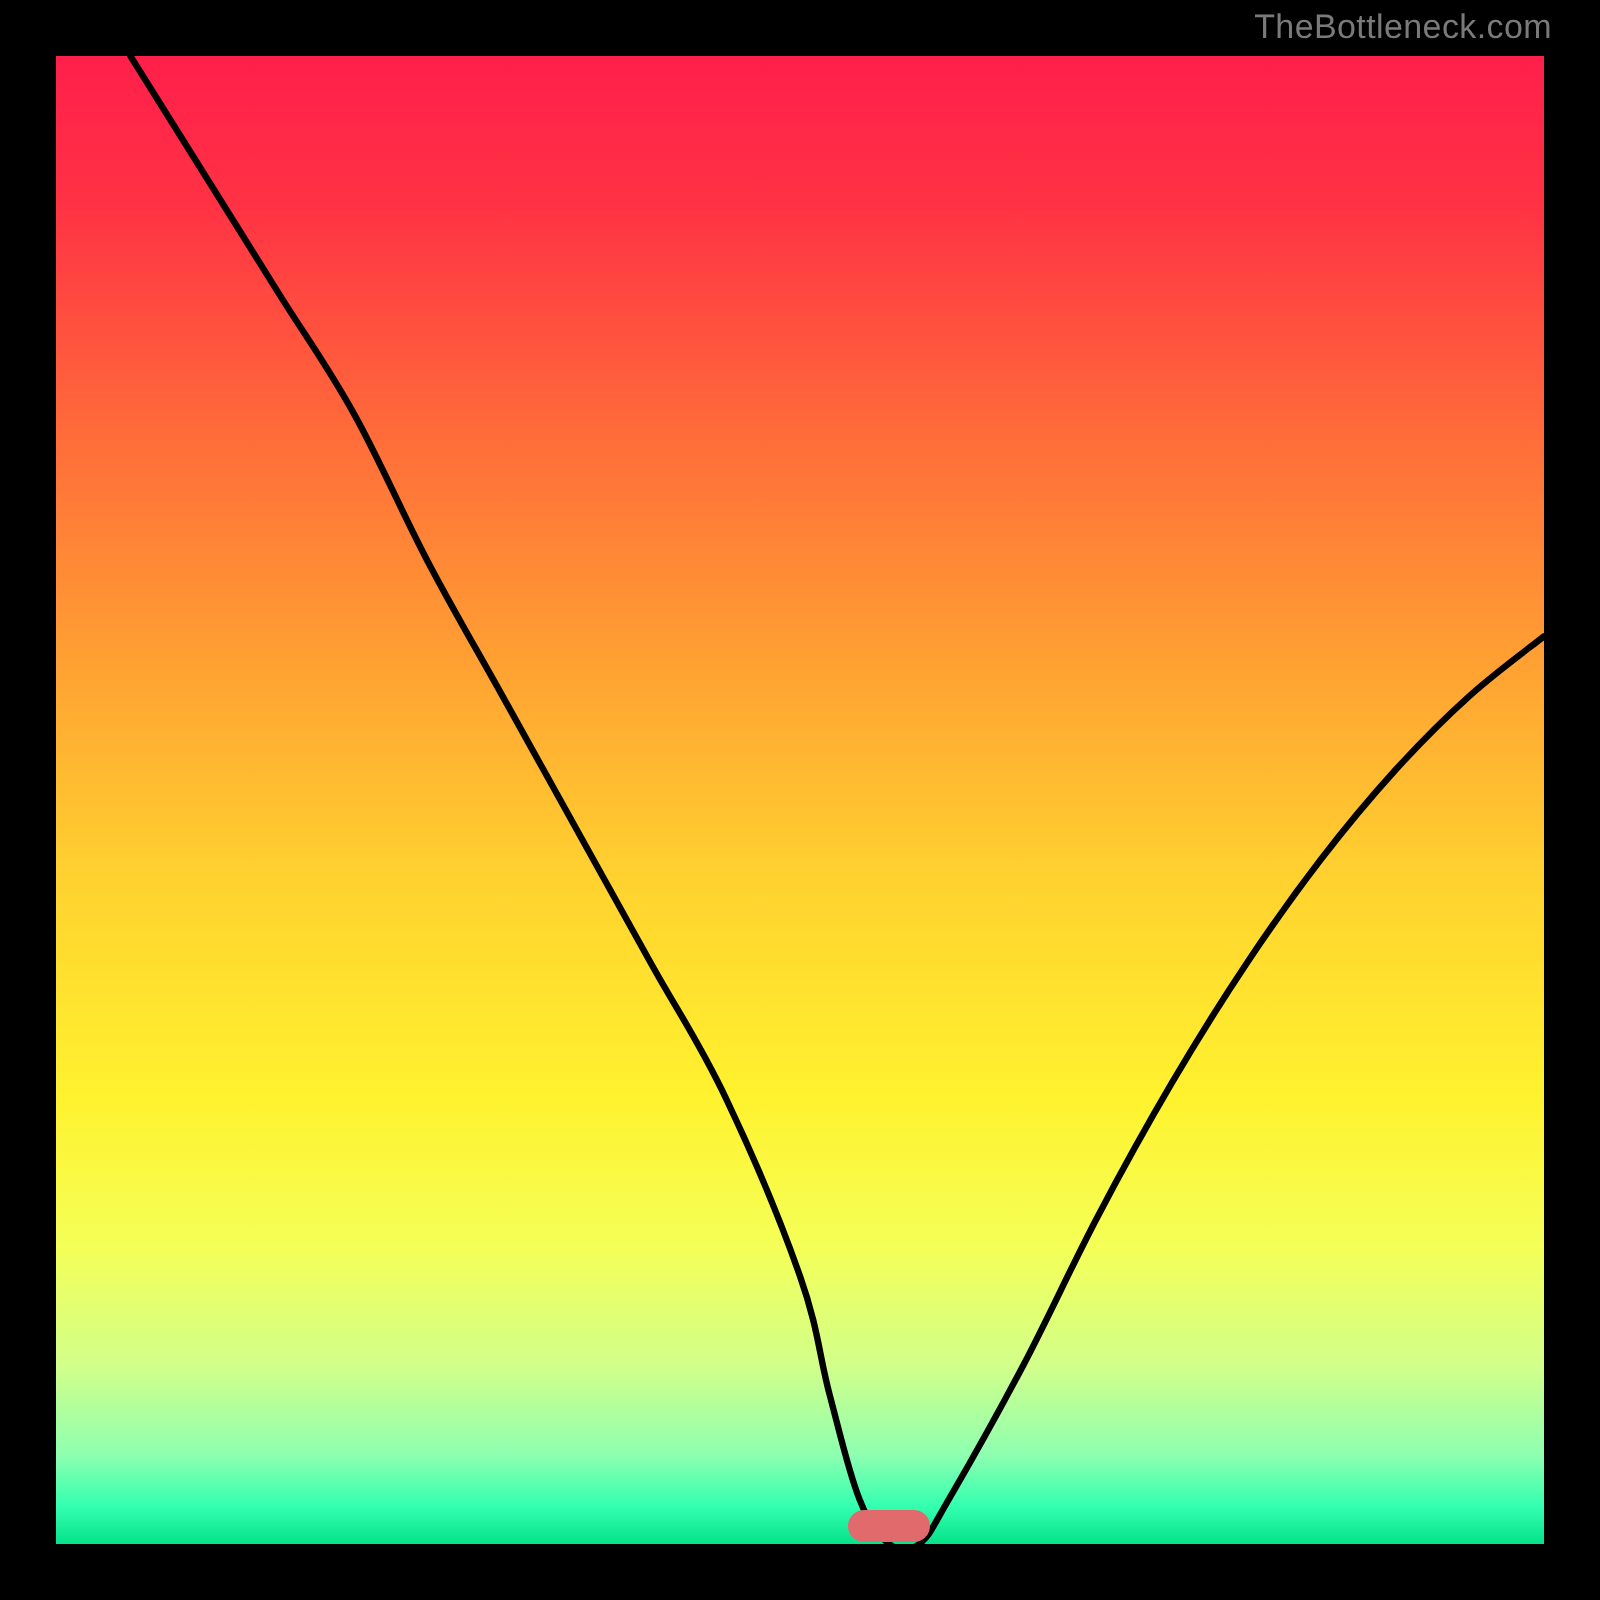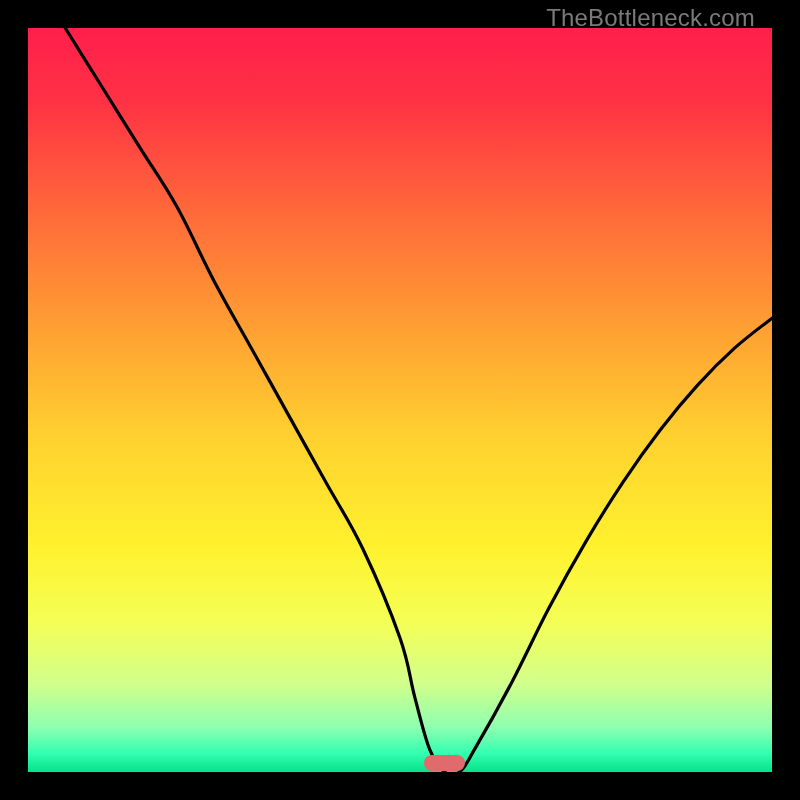--- a/index.html
+++ b/index.html
@@ -30,23 +30,23 @@
   .gradient {
     position: absolute;
     left: 0;
     top: 0;
     width: 100%;
     height: 100%;
   }
   .watermark {
     position: absolute;
     top: 4px;
-    right: 45px;
+    right: 24px;
     color: #7a7a7a;
-    font-size: 24px;
+    font-size: 17px;
     font-weight: 500;
     letter-spacing: 0.2px;
   }
   svg {
     position: absolute;
     left: 0;
     top: 0;
   }
   .marker {
     position: absolute;

